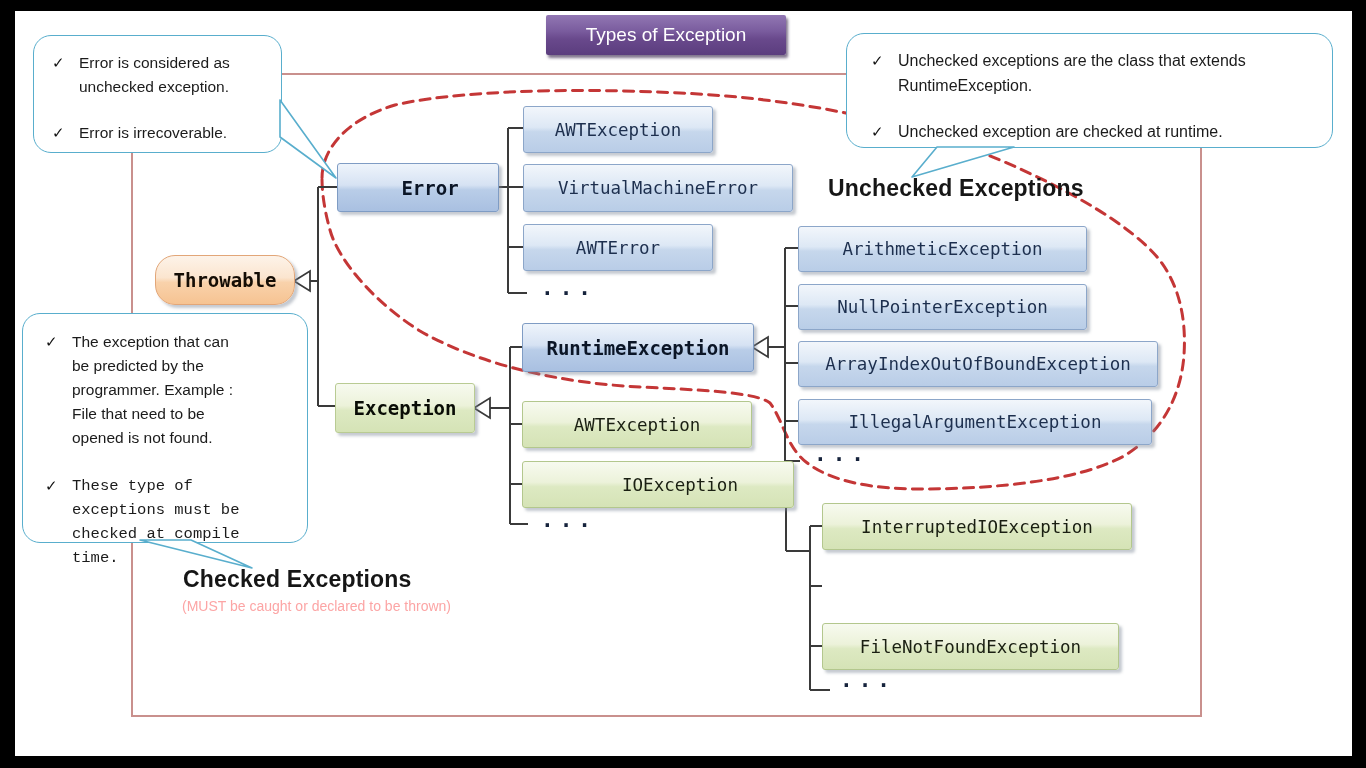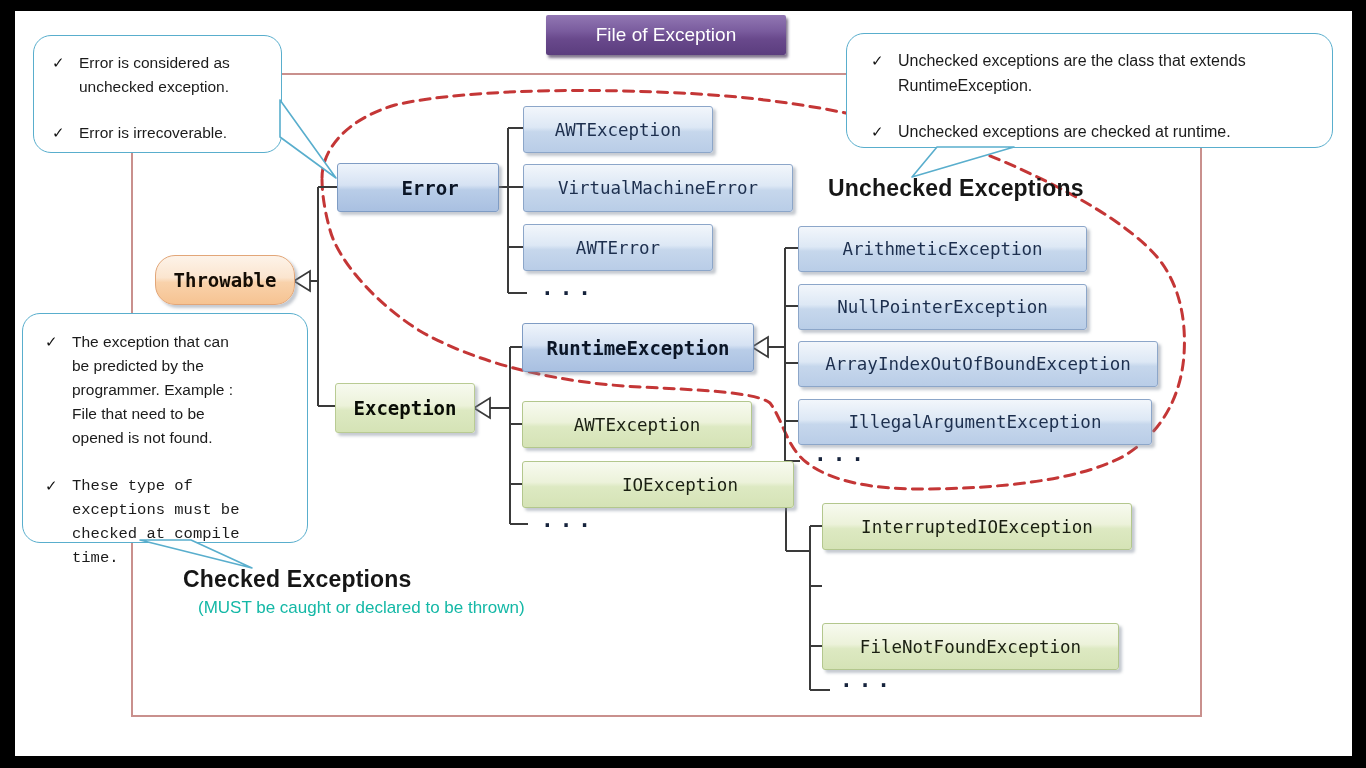--- a/index.html
+++ b/index.html
@@ -27,21 +27,21 @@
   .ellipsis{position:absolute;font-family:"DejaVu Sans Mono","Liberation Mono",monospace;
             font-weight:bold;font-size:21px;letter-spacing:6px;color:#16233c;}
 
   
   .callout{position:absolute;background:#fff;border:1.6px solid #59aecd;border-radius:18px;
            color:#1b1b1b;}
   .ci{display:flex;gap:9px;font-size:15.5px;line-height:24px;}
   .ck{flex:0 0 18px;font-size:15px;color:#111;}
 
   .biglabel{position:absolute;font-weight:bold;font-size:23px;color:#161616;letter-spacing:.2px;}
-  .sublabel{position:absolute;font-size:17px;color:#14b8a6;margin-left:16px;}
+  .sublabel{position:absolute;font-size:14px;color:#fca5a5;}
 
   .titlebox{position:absolute;left:546px;top:15px;width:240px;height:40px;
             display:flex;align-items:center;justify-content:center;
             background:linear-gradient(#9277b3,#7a5c9e 40%,#69498c 60%,#5b3d7e);
             color:#ffffff;font-size:19px;border-radius:2px;
             box-shadow:2px 3px 3px rgba(60,42,80,.65);}
 </style>
 </head>
 <body>
 
@@ -76,21 +76,21 @@
 
     <g fill="#ffffff" stroke="#3a3a3a" stroke-width="1.8" stroke-linejoin="miter">
       <polygon points="294,281 310,271 310,291"></polygon>
       <polygon points="474,187 490,177 490,197"></polygon>
       <polygon points="474,408 490,398 490,418"></polygon>
       <polygon points="752,347 768,337 768,357"></polygon>
       <polygon points="750,484 766,474 766,494"></polygon>
     </g>
   </svg>
 
-  <div class="titlebox">File of Exception</div>
+  <div class="titlebox">Types of Exception</div>
 
   <div class="box orange" style="left:155px;top:255px;width:138px;height:48px;border-radius:20px;">Throwable</div>
   <div class="box blue bold" style="left:337px;top:163px;width:136px;height:47px;padding-left:24px;">Error</div>
   <div class="box green bold" style="left:335px;top:383px;width:138px;height:48px;">Exception</div>
 
   <div class="box blue" style="left:523px;top:106px;width:188px;height:45px;">AWTException</div>
   <div class="box blue" style="left:523px;top:224px;width:188px;height:45px;">AWTError</div>
   <div class="box blue" style="left:523px;top:164px;width:268px;height:46px;">VirtualMachineError</div>
   <div class="ellipsis" style="left:541px;top:276px;">...</div>
 
@@ -124,21 +124,21 @@
     </div>
   </div>
 
   <div class="callout" style="left:846px;top:33px;width:487px;height:115px;padding:14px 12px 0 24px;box-sizing:border-box;">
     <div class="ci" style="font-size:16px;line-height:25px;">
       <span class="ck">✓</span>
       <span style="width:390px;">Unchecked exceptions are the class that extends RuntimeException.</span>
     </div>
     <div class="ci" style="font-size:16px;line-height:25px;margin-top:21px;">
       <span class="ck">✓</span>
-      <span style="width:400px;">Unchecked exceptions are checked at runtime.</span>
+      <span style="width:400px;">Unchecked exception are checked at runtime.</span>
     </div>
   </div>
 
   <div class="callout" style="left:22px;top:313px;width:286px;height:230px;padding:16px 10px 0 22px;box-sizing:border-box;">
     <div class="ci">
       <span class="ck">✓</span>
       <span style="width:168px;">The exception that can be predicted by the programmer. Example : File that need to be opened is not found.</span>
     </div>
     <div class="ci" style="margin-top:24px;">
       <span class="ck">✓</span>

